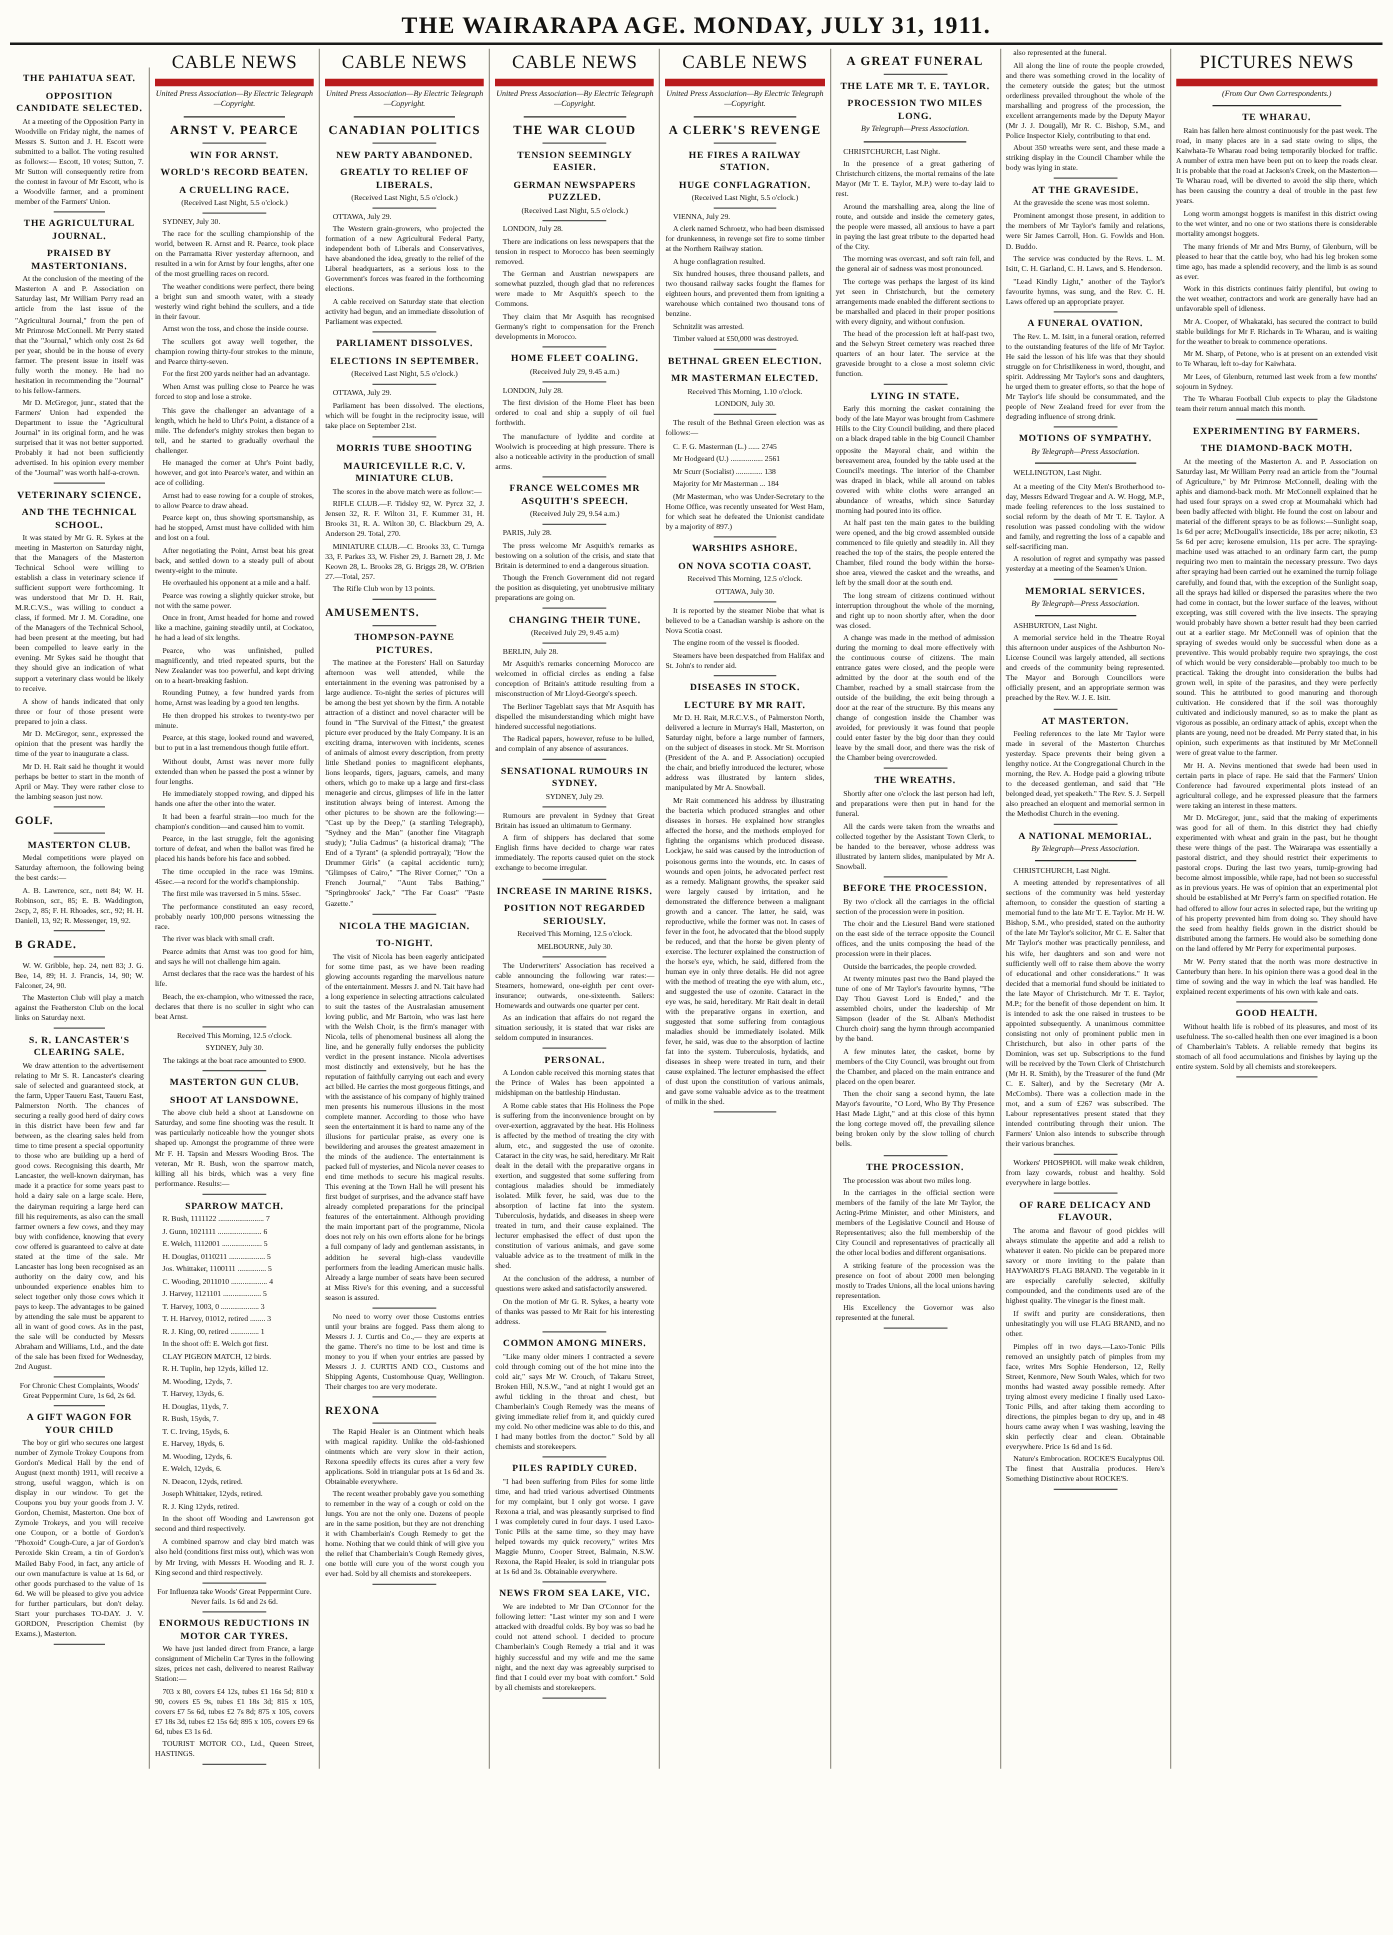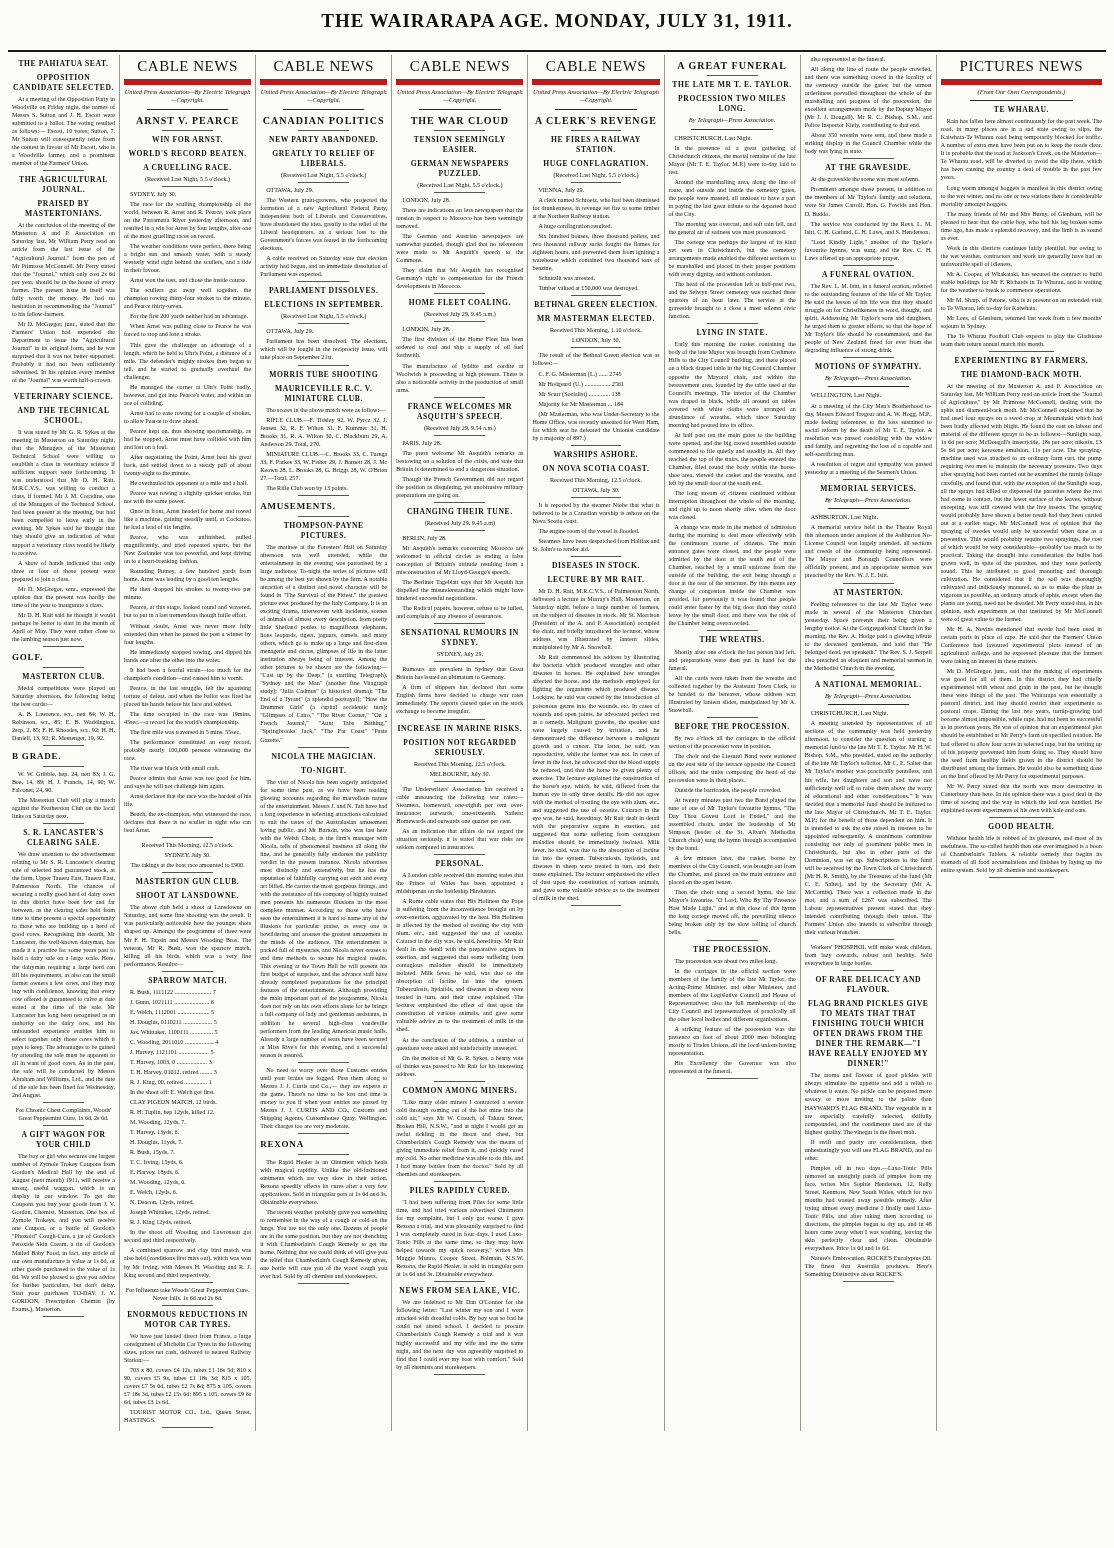--- a/index.html
+++ b/index.html
@@ -14,41 +14,41 @@
     box-sizing:border-box;
     padding:10px 8px 8px 8px;
     background:#fdfcf7;
   }
   .masthead{
     text-align:center;
     font-family:"Liberation Serif", serif;
     font-size:19px;
     letter-spacing:1px;
     font-weight:700;
-    padding-bottom:18px;
+    padding-bottom:2px;
     border-bottom:2px solid #1a1a1a;
     margin-bottom:3px;
   }
   .columns{
     display:flex;
     align-items:stretch;
     width:100%;
   }
   .col{
     box-sizing:border-box;
     padding:0 4px;
     border-right:1px solid #9a968c;
     font-size:6.1px;
     line-height:1.32;
     text-align:justify;
     hyphens:auto;
     overflow:hidden;
   }
   .col:last-child{border-right:none;}
-  .c1{width:10.2%;}
+  .c1{width:10.2%;margin-top:15px;}
   .c2{width:12.4%;}
   .c3{width:12.4%;}
   .c4{width:12.4%;}
   .c5{width:12.4%;}
   .c6{width:12.4%;}
   .c7{width:12.4%;}
   .c8{width:15.4%;}
 
   .hd1{
     text-align:center;
@@ -462,21 +462,20 @@
         <hr class="rule-thin">
         <div class="hd-small">A NATIONAL MEMORIAL.</div>
         <div class="colhead">By Telegraph—Press Association.</div>
         <hr class="rule">
         <p>CHRISTCHURCH, Last Night.</p>
         <p>A meeting attended by representatives of all sections of the community was held yesterday afternoon, to consider the question of starting a memorial fund to the late Mr T. E. Taylor. Mr H. W. Bishop, S.M., who presided, stated on the authority of the late Mr Taylor's solicitor, Mr C. E. Salter that Mr Taylor's mother was practically penniless, and his wife, her daughters and son and were not sufficiently well off to raise them above the worry of educational and other considerations." It was decided that a memorial fund should be initiated to the late Mayor of Christchurch. Mr T. E. Taylor, M.P.; for the benefit of those dependent on him. It is intended to ask the one raised in trustees to be appointed subsequently. A unanimous committee consisting not only of prominent public men in Christchurch, but also in other parts of the Dominion, was set up. Subscriptions to the fund will be received by the Town Clerk of Christchurch (Mr H. R. Smith), by the Treasurer of the fund (Mr C. E. Salter), and by the Secretary (Mr A. McCombs). There was a collection made in the mot, and a sum of £267 was subscribed. The Labour representatives present stated that they intended contributing through their union. The Farmers' Union also intends to subscribe through their various branches.</p>
         <hr class="rule-thin">
         <p>Workers' PHOSPHOL will make weak children, from lazy cowards, robust and healthy. Sold everywhere in large bottles.</p>
         <hr class="rule-thin">
         <div class="hd-small">OF RARE DELICACY AND FLAVOUR.</div>
-        <div class="hd-small">FLAG BRAND PICKLES give to meats that that finishing touch which often draws from the diner the remark—"I have really enjoyed my dinner!"</div>
         <p>The aroma and flavour of good pickles will always stimulate the appetite and add a relish to whatever it eaten. No pickle can be prepared more savory or more inviting to the palate than HAYWARD'S FLAG BRAND. The vegetable in it are especially carefully selected, skilfully compounded, and the condiments used are of the highest quality. The vinegar is the finest malt.</p>
         <p>If swift and purity are considerations, then unhesitatingly you will use FLAG BRAND, and no other.</p>
         <p>Pimples off in two days.—Laxo-Tonic Pills removed an unsightly patch of pimples from my face, writes Mrs Sophie Henderson, 12, Relly Street, Kenmore, New South Wales, which for two months had wasted away possible remedy. After trying almost every medicine I finally used Laxo-Tonic Pills, and after taking them according to directions, the pimples began to dry up, and in 48 hours came away when I was washing, leaving the skin perfectly clear and clean. Obtainable everywhere. Price 1s 6d and 1s 6d.</p>
         <p>Nature's Embrocation. ROCKE'S Eucalyptus Oil. The finest that Australia produces. Here's Something Distinctive about ROCKE'S.</p>
         <hr class="rule-thin">
       </div>
     <div class="col c8" id="col-8">
         <div class="hd1">PICTURES NEWS</div>
         <div class="colhead">(From Our Own Correspondents.)</div>
         <hr class="rule">

